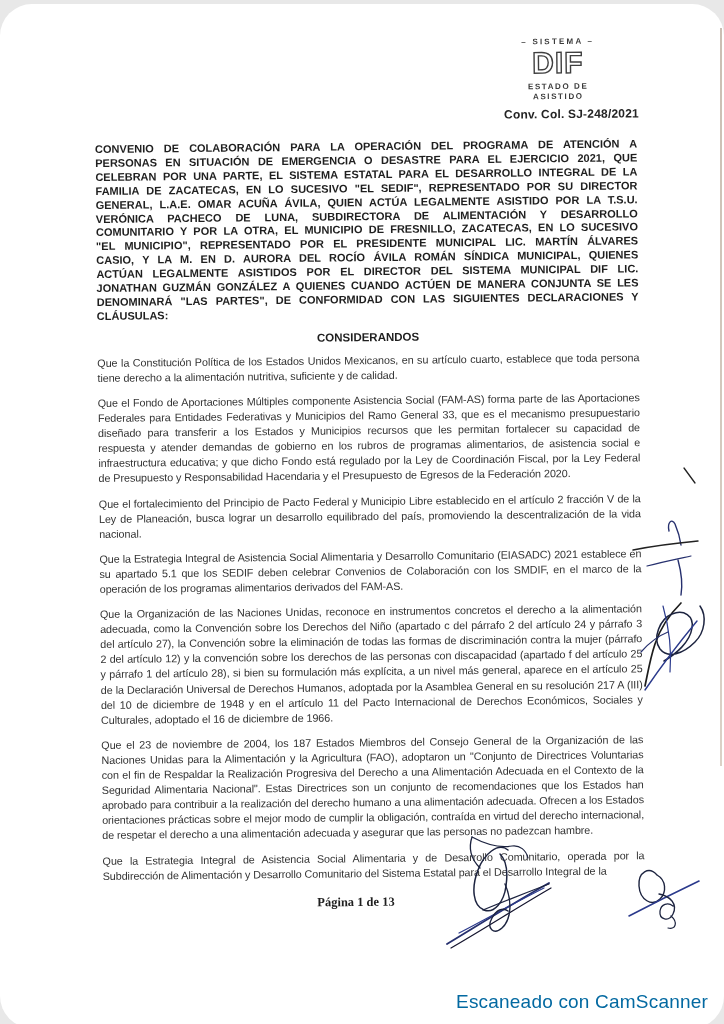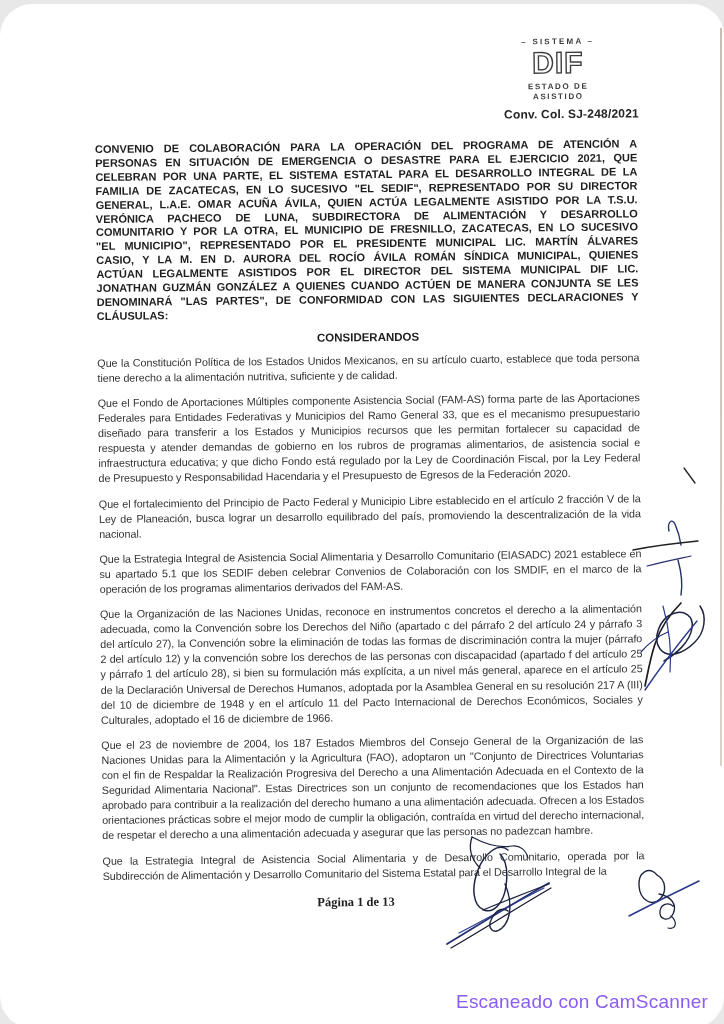--- a/index.html
+++ b/index.html
@@ -44,21 +44,21 @@
     margin-top:10px; font-size:10.8px; line-height:15.1px;
     text-align:justify; letter-spacing:-0.08px; color:#333333;
   }
   .page-footer {
     position:absolute; left:85px; top:891px; width:542px; text-align:center;
     font-family:"Liberation Serif", serif; font-weight:bold;
     font-size:12.5px; color:#1f1f1f; transform:rotate(-0.5deg);
   }
   .cam-credit {
     position:absolute; right:16px; top:987px;
-    font-size:19px; color:#8b5cf6; letter-spacing:.2px;
+    font-size:19px; color:#0369a1; letter-spacing:.2px;
   }
   .ink-overlay { position:absolute; left:0; top:0; pointer-events:none; }
 </style>
 </head>
 <body>
 
 <div class="page">
 
   <div class="edge-line"></div>
 

